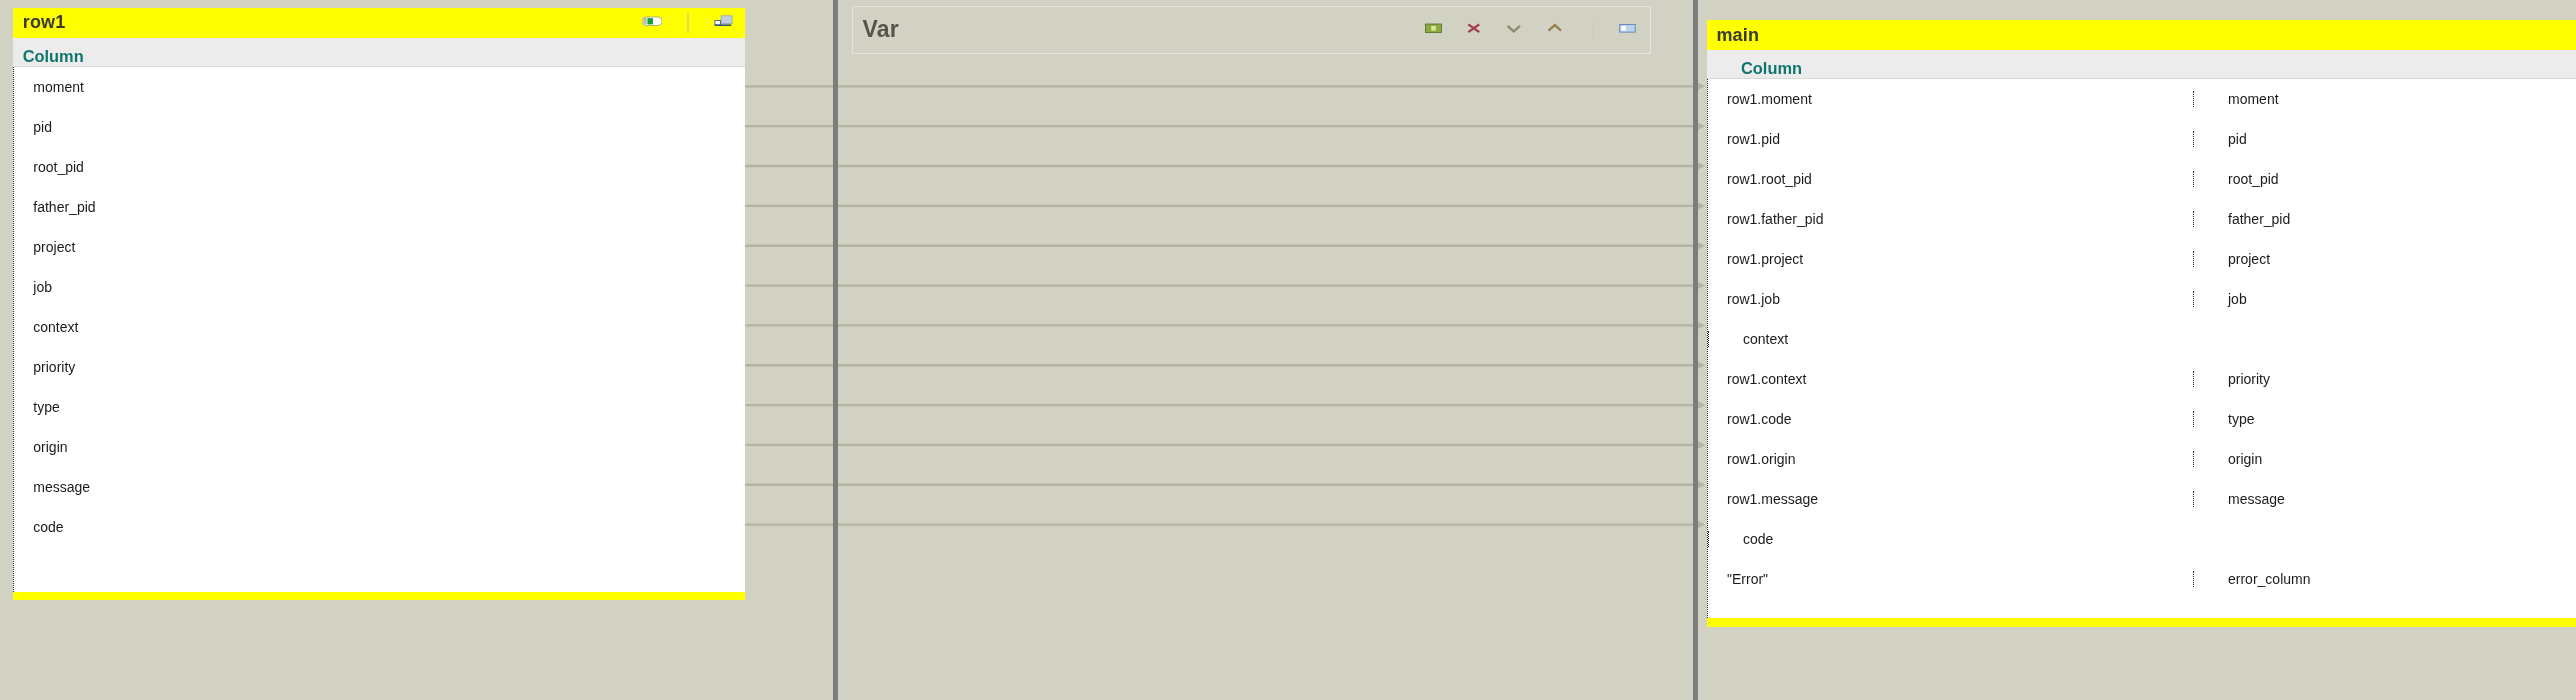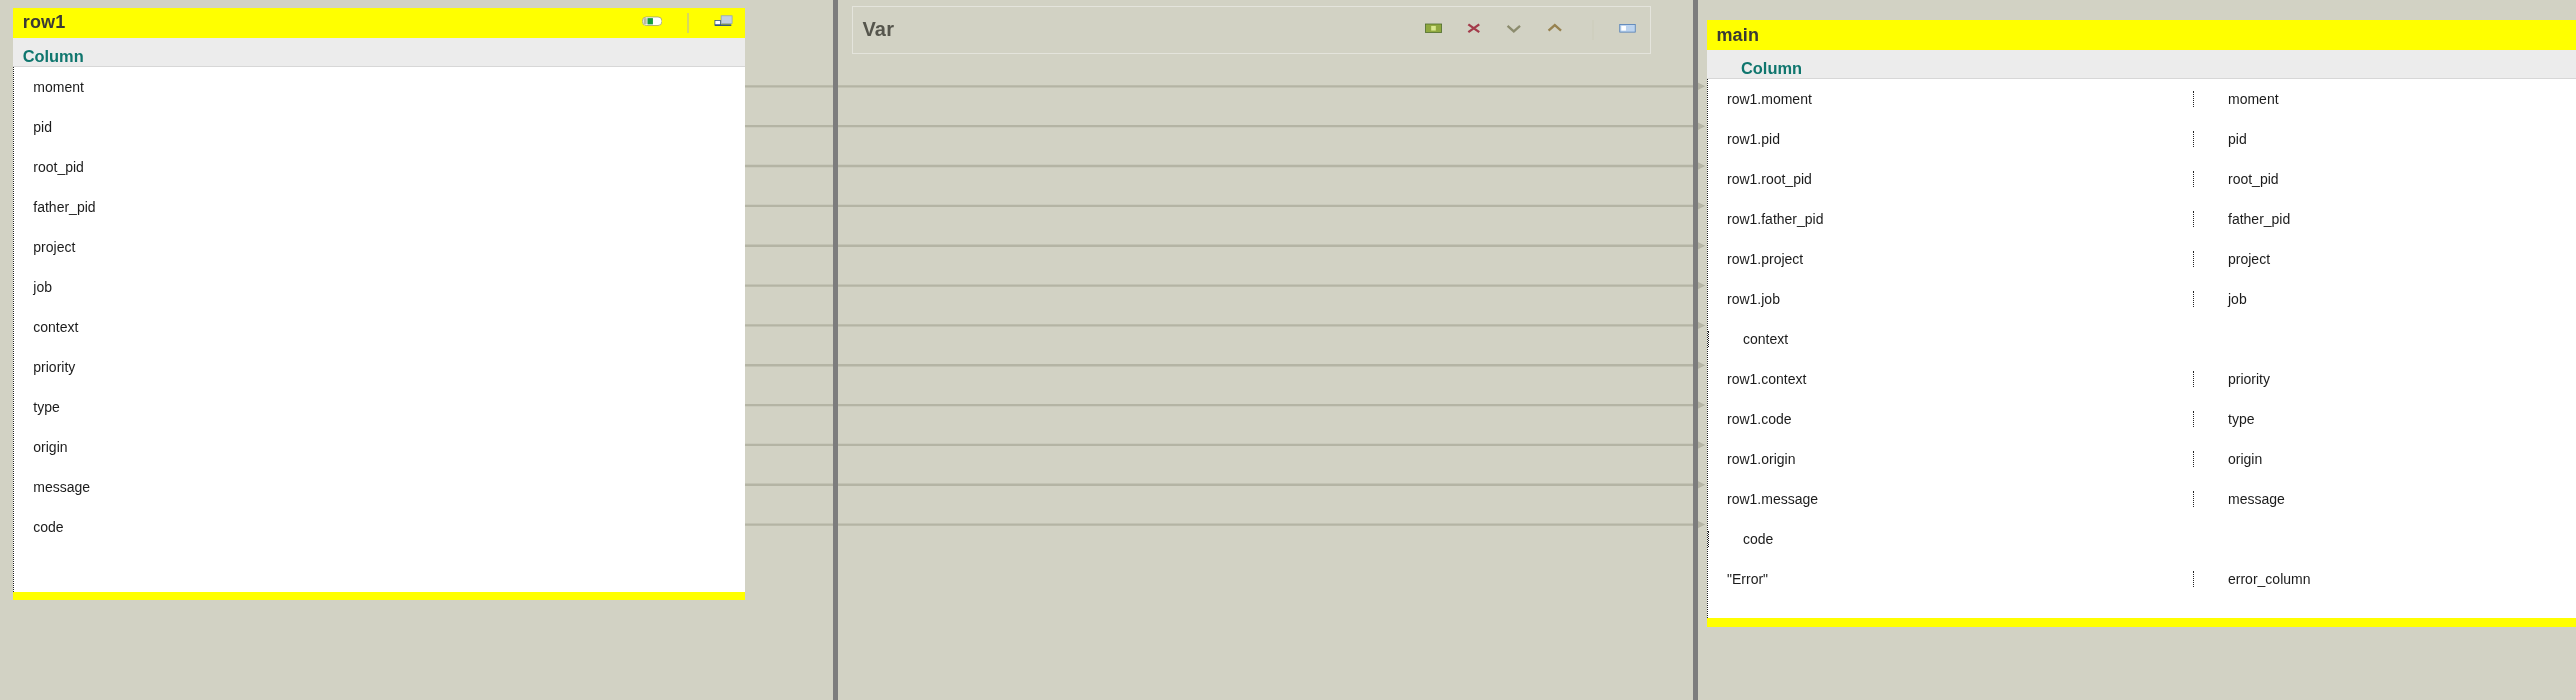--- a/index.html
+++ b/index.html
@@ -93,21 +93,21 @@
   #panel-row1 .thead .cell { width: 100%; }
   #panel-row1 .trow .cell { width: 100%; }
 
   #panel-var {
     left: 852px; top: 6.3px; width: 799px; height: 48px;
     border: 1.6px solid #e4e4dc;
     background: transparent;
   }
   #panel-var .panel-title {
     height: 45px;
-    font-size: 20px;
+    font-size: 23px;
     color: #55554c;
   }
 
   #panel-main {
     left: 1707px; top: 20px; width: 1036px; height: 647px;
   }
   #panel-main .tbody { height: 539px; }
   #panel-main .col-expr { width: 485px; }
   #panel-main .col-col  { width: 375px; padding-left: 34px; }
 

